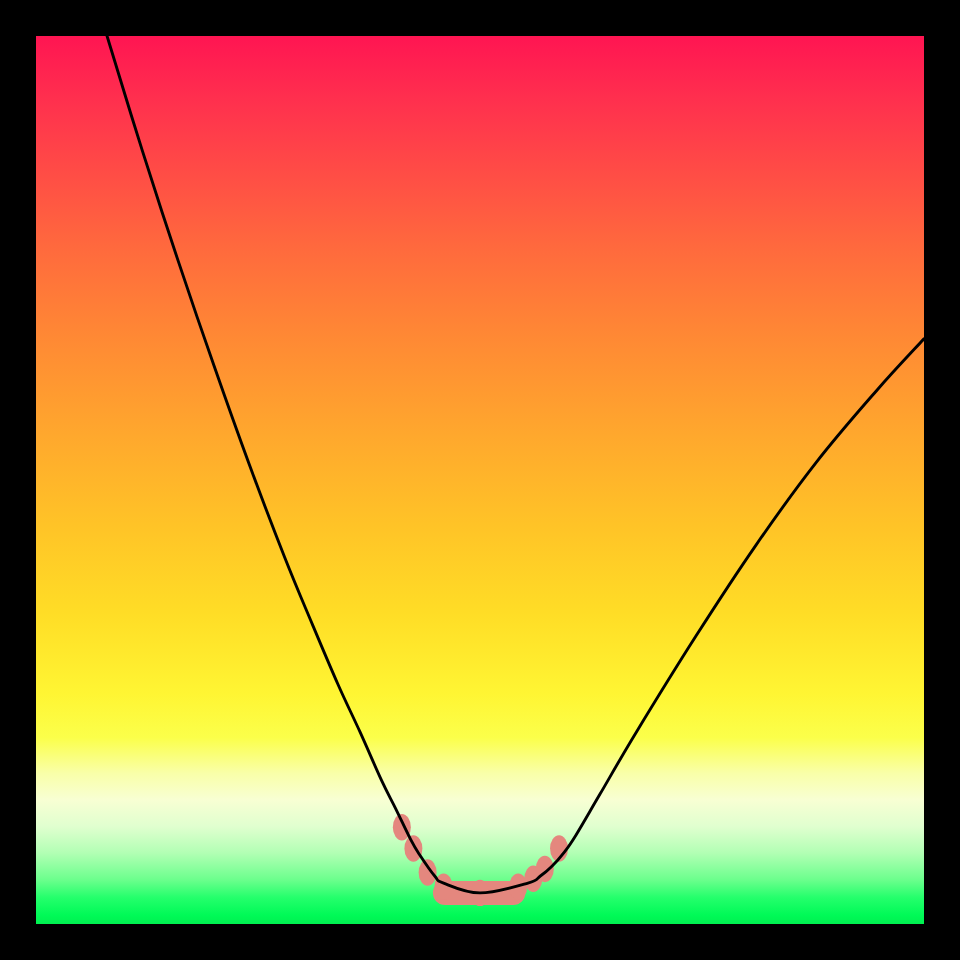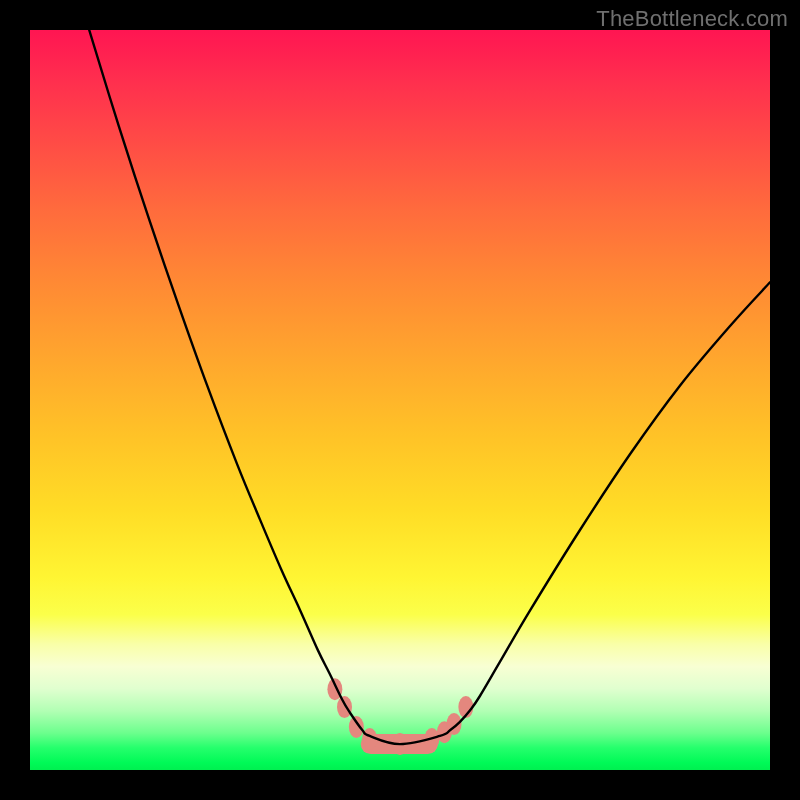--- a/index.html
+++ b/index.html
@@ -66,21 +66,20 @@
     width: 740px;
     height: 740px;
     display: block;
   }
 </style>
 </head>
 <body>
 
 <div class="stage">
 
-  <div class="attribution">TheBottleneck.com</div>
 
   <div class="plot-area">
     <div class="gradient-bg"></div>
 
     <svg class="curve" viewBox="0 0 740 740" preserveAspectRatio="none">
       <g id="salmon-group">
           <rect x="330.78000000000003" y="704.11" width="76.95999999999998" height="19.98" rx="9.99" fill="#e4877e"></rect>
           <ellipse cx="304.88" cy="659.34" rx="7.5" ry="11" fill="#e4877e"></ellipse>
           <ellipse cx="314.5" cy="677.1" rx="7.5" ry="11" fill="#e4877e"></ellipse>
           <ellipse cx="326.34" cy="697.0799999999999" rx="7.5" ry="11" fill="#e4877e"></ellipse>

